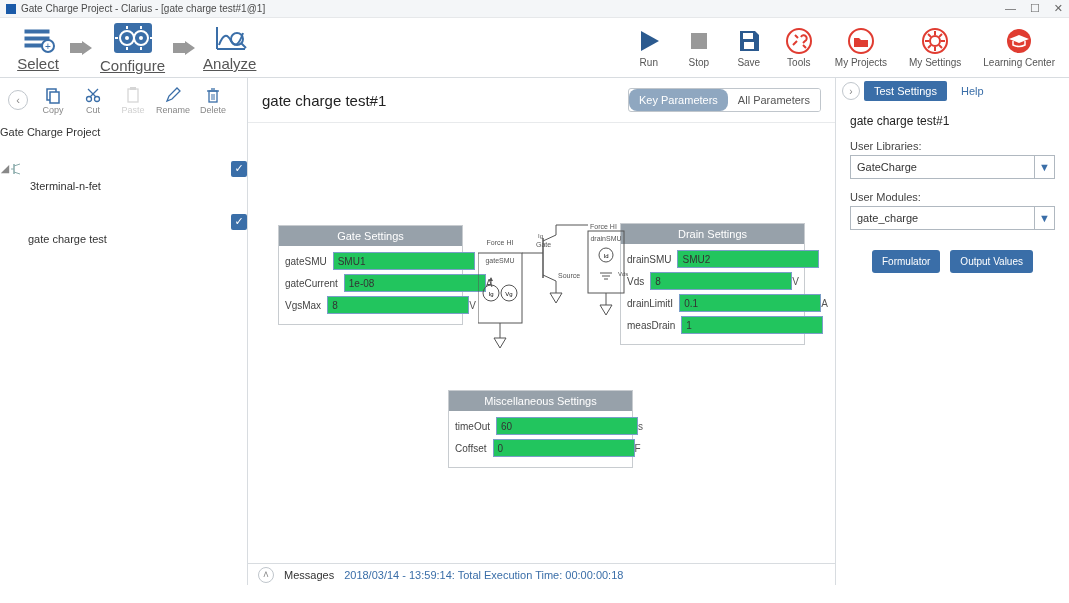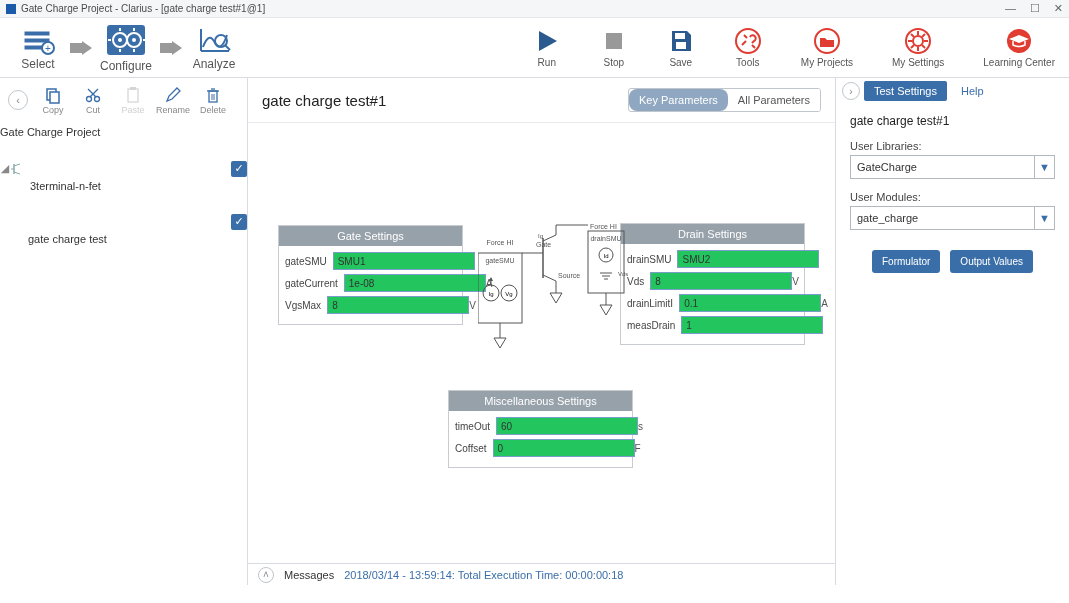--- a/index.html
+++ b/index.html
@@ -8,24 +8,24 @@
 
 .titlebar { height: 18px; background: #f4f6f8; display: flex; align-items: center; padding: 0 6px; border-bottom: 1px solid #e6e8ea; }
 .titlebar .app-icon { width: 10px; height: 10px; background: #1a5aa8; margin-right: 5px; }
 .titlebar .title { font-size: 10px; color: #4a4a4a; }
 .titlebar .win-controls { margin-left: auto; display: flex; gap: 14px; color: #666; font-size: 11px; }
 .titlebar .win-controls span { cursor: pointer; }
 
 
 .toolbar { height: 60px; display: flex; align-items: center; padding: 0 14px; border-bottom: 1px solid #d8dce0; }
 .tb-step { display: flex; flex-direction: column; align-items: center; gap: 2px; min-width: 48px; }
-.tb-step .lbl { font-size: 12px; color: #555; }
+.tb-step .lbl { font-size: 15px; color: #555; text-decoration: underline; }
 .tb-arrow { margin: 0 8px; color: #aab2b8; display:flex; align-items:center; }
 .tb-group-right { margin-left: auto; display: flex; gap: 22px; }
-.tb-btn { display: flex; flex-direction: column; align-items: center; gap: 2px; margin-left: 17px; }
+.tb-btn { display: flex; flex-direction: column; align-items: center; gap: 2px; }
 .tb-btn .lbl { font-size: 10px; color: #555; }
 
 
 .ic-blue { fill: #3a6ea8; stroke: #3a6ea8; }
 .ic-gray { fill: #999; }
 
 
 .layout { display: flex; height: 507px; }
 .left-panel { width: 248px; border-right: 1px solid #d8dce0; display:flex; flex-direction:column; }
 .left-actions { height: 44px; display: flex; align-items: center; gap: 2px; padding: 0 8px; }

